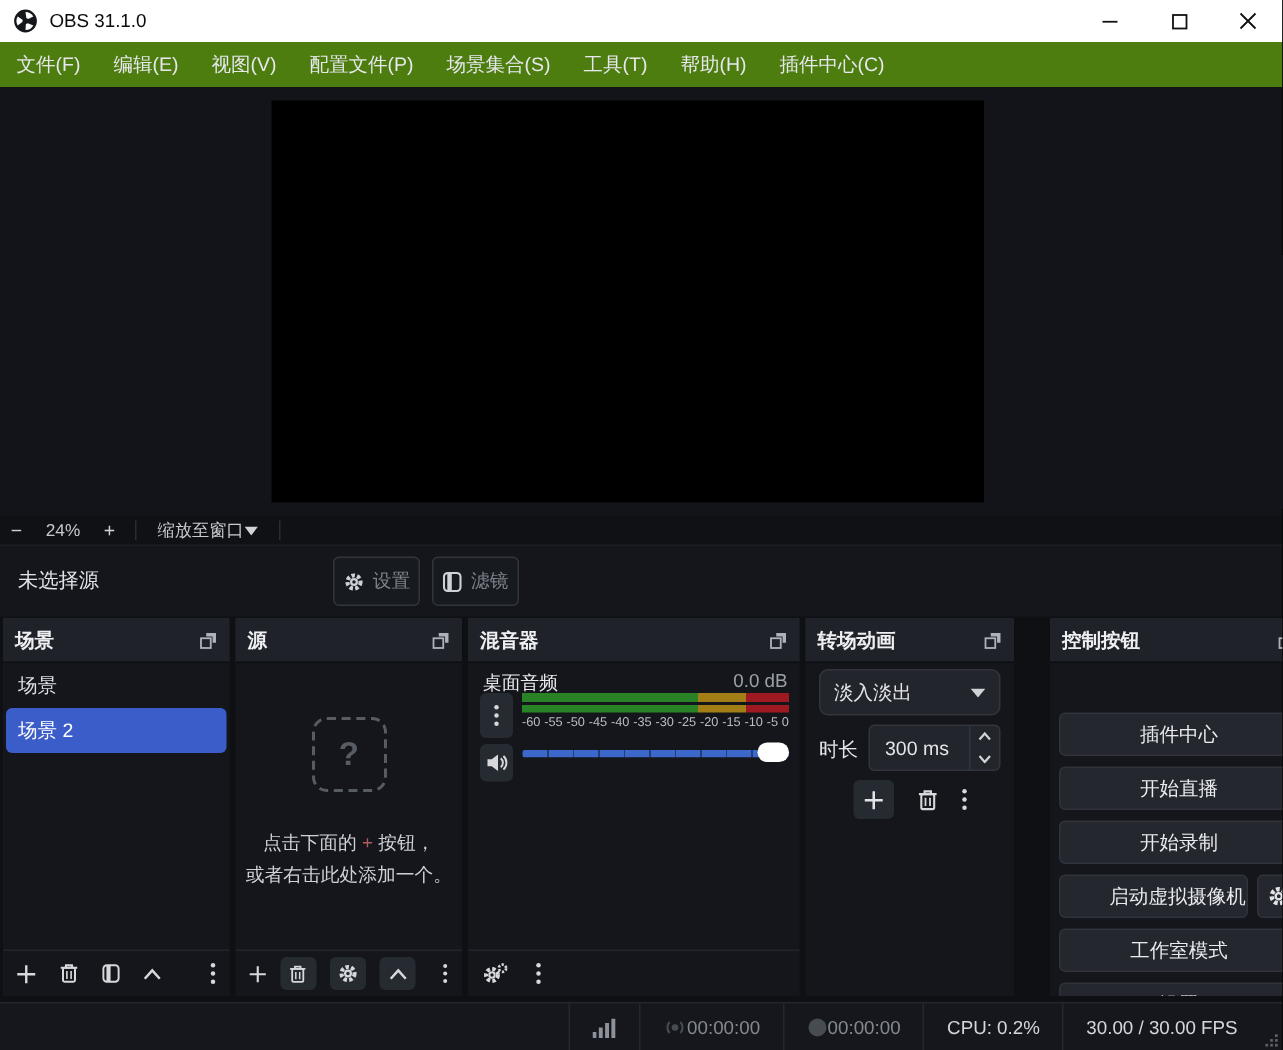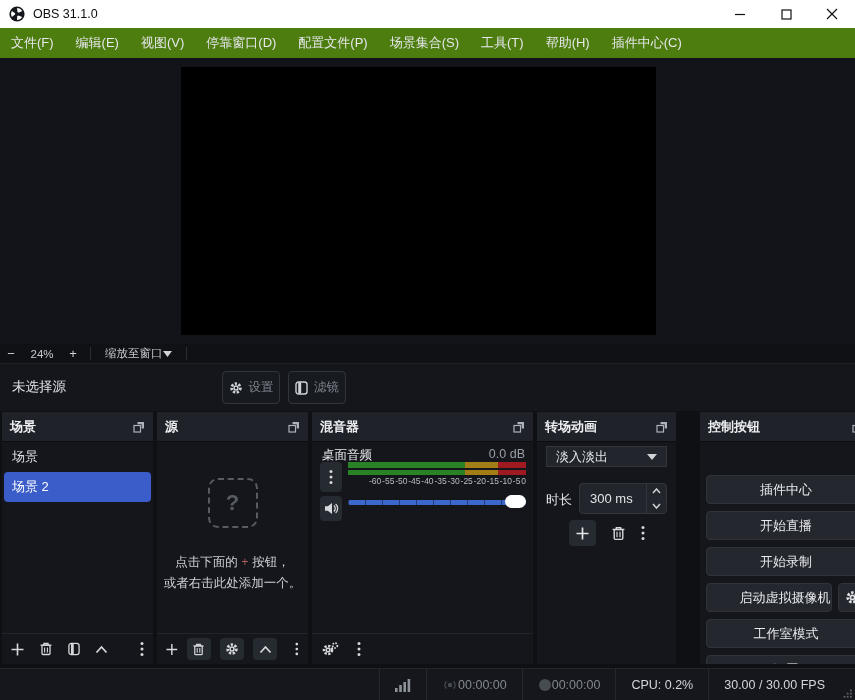--- a/index.html
+++ b/index.html
@@ -66,29 +66,29 @@
 
   
   .mx-name{position:absolute;left:10px;top:5px;font-size:12.5px;color:#e7e9ec;}
   .mx-db{position:absolute;right:8px;top:5px;font-size:12.5px;color:#9aa0a8;}
   .mx-sq-btn{position:absolute;left:8px;width:22px;background:#262a31;border-radius:4px;display:flex;align-items:center;justify-content:center;}
   .mx-dots{top:20px;height:30px;}
   .mx-spk{top:54px;height:25px;}
   .meter{position:absolute;left:36px;right:7px;top:20px;}
   .meter-bar{height:6px;background:linear-gradient(90deg,#2a8227 0 66%,#a37d15 66% 84%,#9e1a20 84% 100%);}
   .meter-bar.b2{height:5px;margin-top:2px;}
-  .ticks{display:flex;justify-content:space-between;margin-top:1px;font-size:8.5px;color:#b9bdc3;margin-left:21px;}
+  .ticks{display:flex;justify-content:space-between;margin-top:1px;font-size:8.5px;color:#b9bdc3;}
   .slider{position:absolute;left:36px;right:7px;top:52px;height:16px;}
   .slider-track{position:absolute;left:0;right:0;top:6px;height:5px;border-radius:2px;background:#3c67cb;
     background-image:repeating-linear-gradient(90deg,rgba(8,10,14,.45) 0 1px,transparent 1px 17px);}
   .slider-handle{position:absolute;right:0;top:1px;width:21px;height:13px;border-radius:7px;background:#fff;}
 
   
-  .tr-select{position:absolute;left:9px;right:9px;top:4px;height:21px;box-sizing:border-box;background:#22252c;
-             border:1px solid #31353e;border-radius:0;display:flex;align-items:center;padding:0 9px;}
+  .tr-select{position:absolute;left:9px;right:9px;top:4px;height:31px;box-sizing:border-box;background:#22252c;
+             border:1px solid #31353e;border-radius:6px;display:flex;align-items:center;padding:0 9px;}
   .tr-select .val{flex:1;font-size:13px;color:#e3e5e9;}
   .tr-dur-label{position:absolute;left:9px;top:49px;font-size:13px;color:#e3e5e9;}
   .tr-spin{position:absolute;left:42px;right:9px;top:41px;height:31px;box-sizing:border-box;background:#22252c;
            border:1px solid #31353e;border-radius:4px;display:flex;align-items:stretch;}
   .tr-spin .val{flex:1;display:flex;align-items:center;padding-left:10px;font-size:13px;color:#e3e5e9;}
   .spin-col{width:19px;border-left:1px solid #31353e;display:flex;flex-direction:column;}
   .spin-btn{flex:1;display:flex;align-items:center;justify-content:center;}
   .tr-actions{position:absolute;left:0;right:0;top:76px;height:30px;display:flex;align-items:center;justify-content:center;gap:15px;}
   .tr-add{width:27px;height:26px;background:#262a31;border-radius:4px;display:flex;align-items:center;justify-content:center;}
 
@@ -141,21 +141,20 @@
             <path d="M1 1 L11 11 M11 1 L1 11" stroke="#111" stroke-width="1.2"></path>
           </svg>
       </span>
     </div>
   </div>
 
   <div class="menubar">
     <span class="menu-item">文件(F)</span>
     <span class="menu-item">编辑(E)</span>
     <span class="menu-item">视图(V)</span>
-    <span class="menu-item">停靠窗口(D)</span>
     <span class="menu-item">配置文件(P)</span>
     <span class="menu-item">场景集合(S)</span>
     <span class="menu-item">工具(T)</span>
     <span class="menu-item">帮助(H)</span>
     <span class="menu-item">插件中心(C)</span>
   </div>
 
   <div class="preview">
     <div class="canvas"></div>
   </div>

